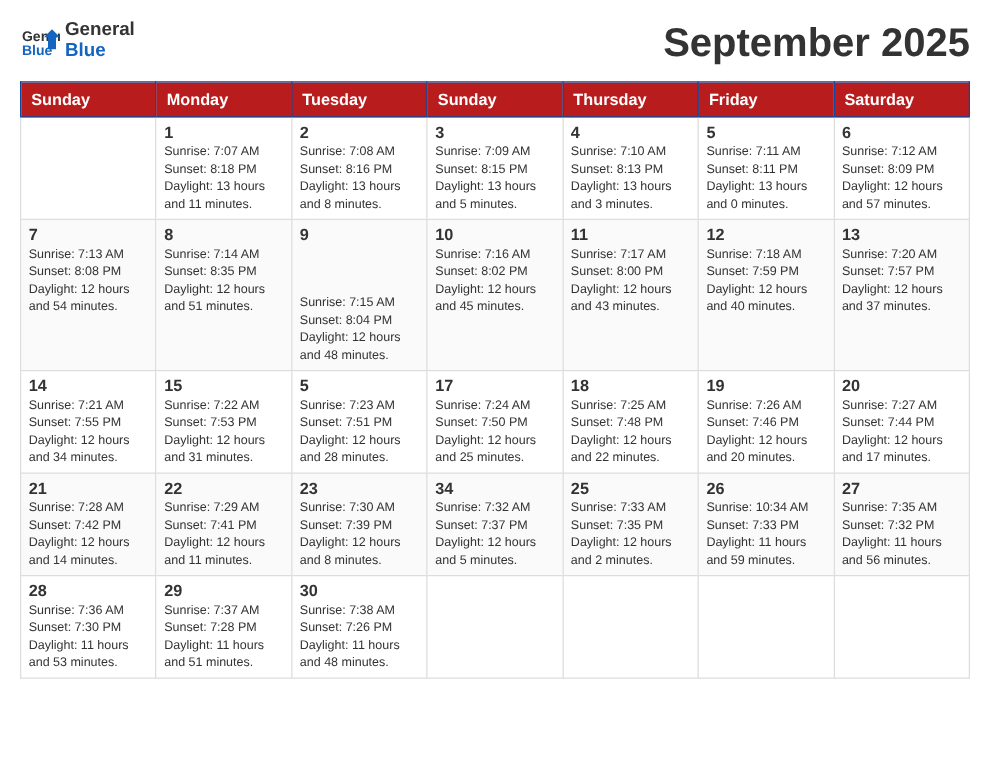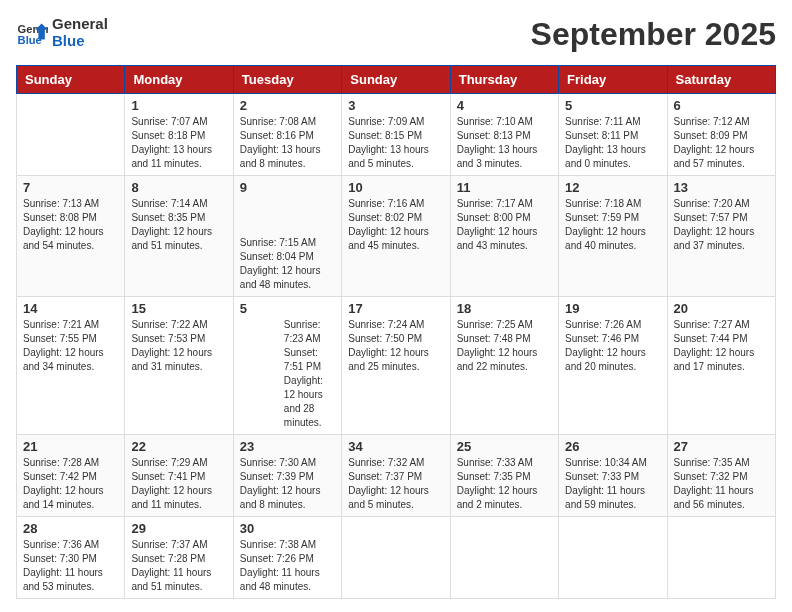--- a/index.html
+++ b/index.html
@@ -223,21 +223,21 @@
         </td>
         <td>
           <span class="day-num">15</span>
           <div class="day-info" style="white-space: pre-line;">Sunrise: 7:22 AM
 Sunset: 7:53 PM
 Daylight: 12 hours
 and 31 minutes.</div>
         </td>
         <td>
           <span class="day-num">5</span>
-          <div class="day-info" style="white-space: pre-line; margin-left: 44px;">Sunrise: 7:23 AM
+          <div class="day-info" style="white-space: pre-line;">Sunrise: 7:23 AM
 Sunset: 7:51 PM
 Daylight: 12 hours
 and 28 minutes.</div>
         </td>
         <td>
           <span class="day-num">17</span>
           <div class="day-info" style="white-space: pre-line;">Sunrise: 7:24 AM
 Sunset: 7:50 PM
 Daylight: 12 hours
 and 25 minutes.</div>

